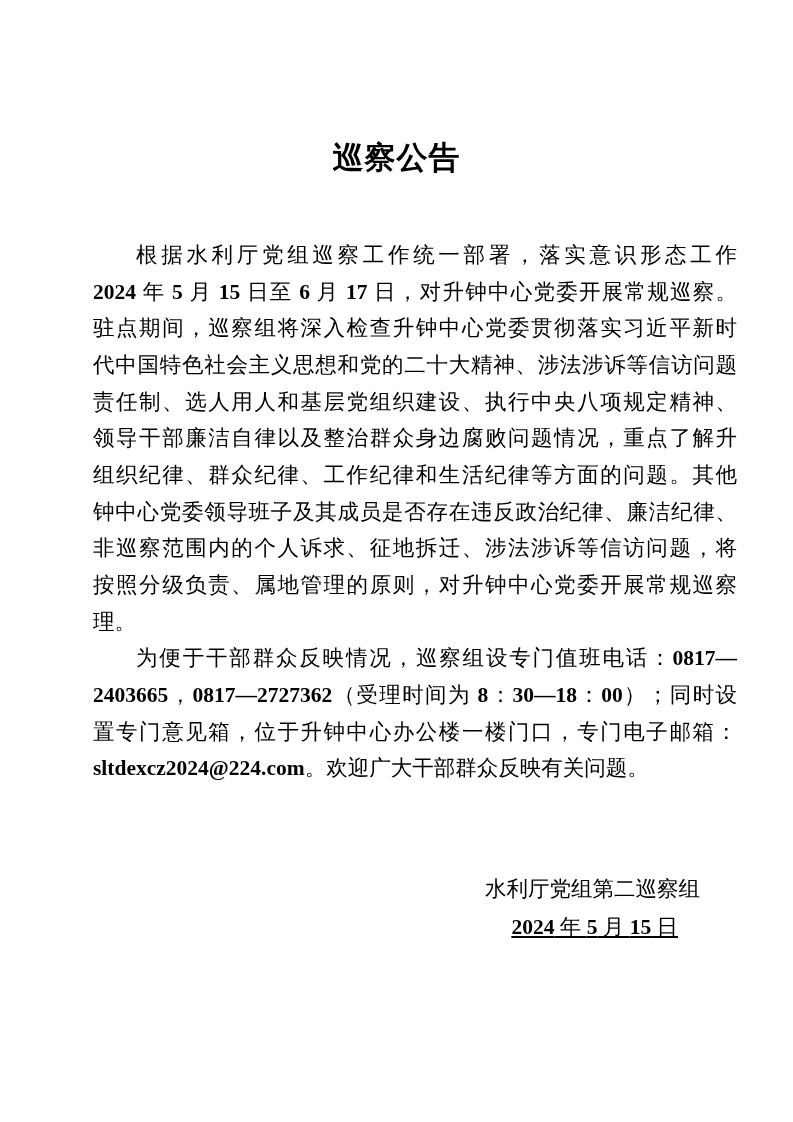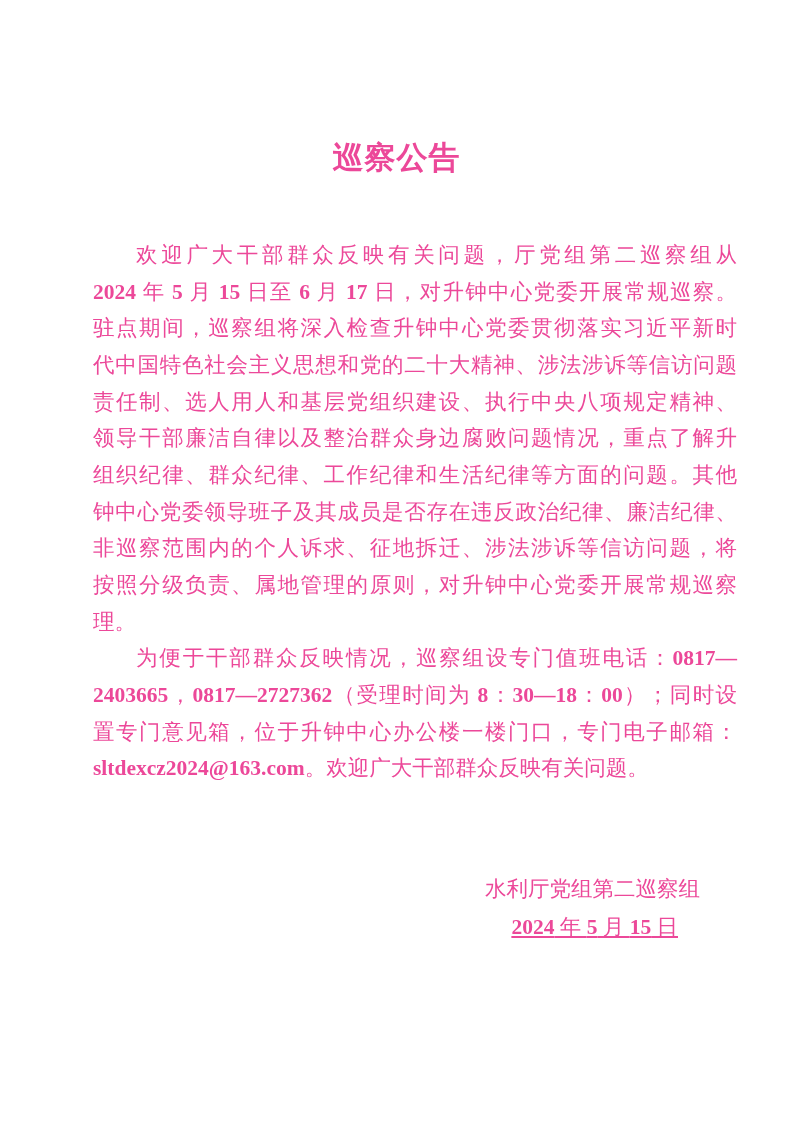--- a/index.html
+++ b/index.html
@@ -7,21 +7,21 @@
     padding: 0;
     background: #ffffff;
   }
   .page {
     position: relative;
     width: 793px;
     height: 1122px;
     background: #ffffff;
     overflow: hidden;
     font-family: "Liberation Serif", "DejaVu Serif", serif;
-    color: #ec4899;
+    color: #000000;
   }
   .doc-title {
     position: absolute;
     top: 138px;
     left: 0;
     width: 793px;
     text-align: center;
     font-size: 31px;
     line-height: 40px;
     font-weight: bold;
@@ -68,34 +68,34 @@
     font-family: "Liberation Serif", "DejaVu Serif", serif;
   }
 </style>
 </head>
 <body>
 
 <div class="page">
   <div class="doc-title">巡察公告</div>
 
   <div class="doc-body" id="doc-body">
-      <div class="line boldlatin indent">欢迎广大干部群众反映有关问题，厅党组第二巡察组从</div>
+      <div class="line boldlatin indent">根据水利厅党组巡察工作统一部署，落实意识形态工作</div>
       <div class="line boldlatin"><span class="lat">2024</span> 年 <span class="lat">5</span> 月 <span class="lat">15</span> 日至 <span class="lat">6</span> 月 <span class="lat">17</span> 日，对升钟中心党委开展常规巡察。</div>
       <div class="line boldlatin">驻点期间，巡察组将深入检查升钟中心党委贯彻落实习近平新时</div>
       <div class="line boldlatin">代中国特色社会主义思想和党的二十大精神、涉法涉诉等信访问题</div>
       <div class="line boldlatin">责任制、选人用人和基层党组织建设、执行中央八项规定精神、</div>
       <div class="line boldlatin">领导干部廉洁自律以及整治群众身边腐败问题情况，重点了解升</div>
       <div class="line boldlatin">组织纪律、群众纪律、工作纪律和生活纪律等方面的问题。其他</div>
       <div class="line boldlatin">钟中心党委领导班子及其成员是否存在违反政治纪律、廉洁纪律、</div>
       <div class="line boldlatin">非巡察范围内的个人诉求、征地拆迁、涉法涉诉等信访问题，将</div>
       <div class="line boldlatin">按照分级负责、属地管理的原则，对升钟中心党委开展常规巡察</div>
       <div class="line boldlatin para-last">理。</div>
       <div class="line boldlatin indent">为便于干部群众反映情况，巡察组设专门值班电话：<span class="lat">0817—</span></div>
       <div class="line boldlatin"><span class="lat">2403665</span>，<span class="lat">0817—2727362</span>（受理时间为 <span class="lat">8</span>：<span class="lat">30—18</span>：<span class="lat">00</span>）；同时设</div>
       <div class="line boldlatin">置专门意见箱，位于升钟中心办公楼一楼门口，专门电子邮箱：</div>
-      <div class="line boldlatin para-last"><span class="lat">sltdexcz2024@163.com</span>。欢迎广大干部群众反映有关问题。</div>
+      <div class="line boldlatin para-last"><span class="lat">sltdexcz2024@224.com</span>。欢迎广大干部群众反映有关问题。</div>
     </div>
 
   <div class="signature">
     <div class="sig-line sig-org boldlatin">水利厅党组第二巡察组</div>
     <div class="sig-line sig-date boldlatin"><span class="lat">2024</span> 年 <span class="lat">5</span> 月 <span class="lat">15</span> 日</div>
   </div>
 </div>
 
 </body></html>

